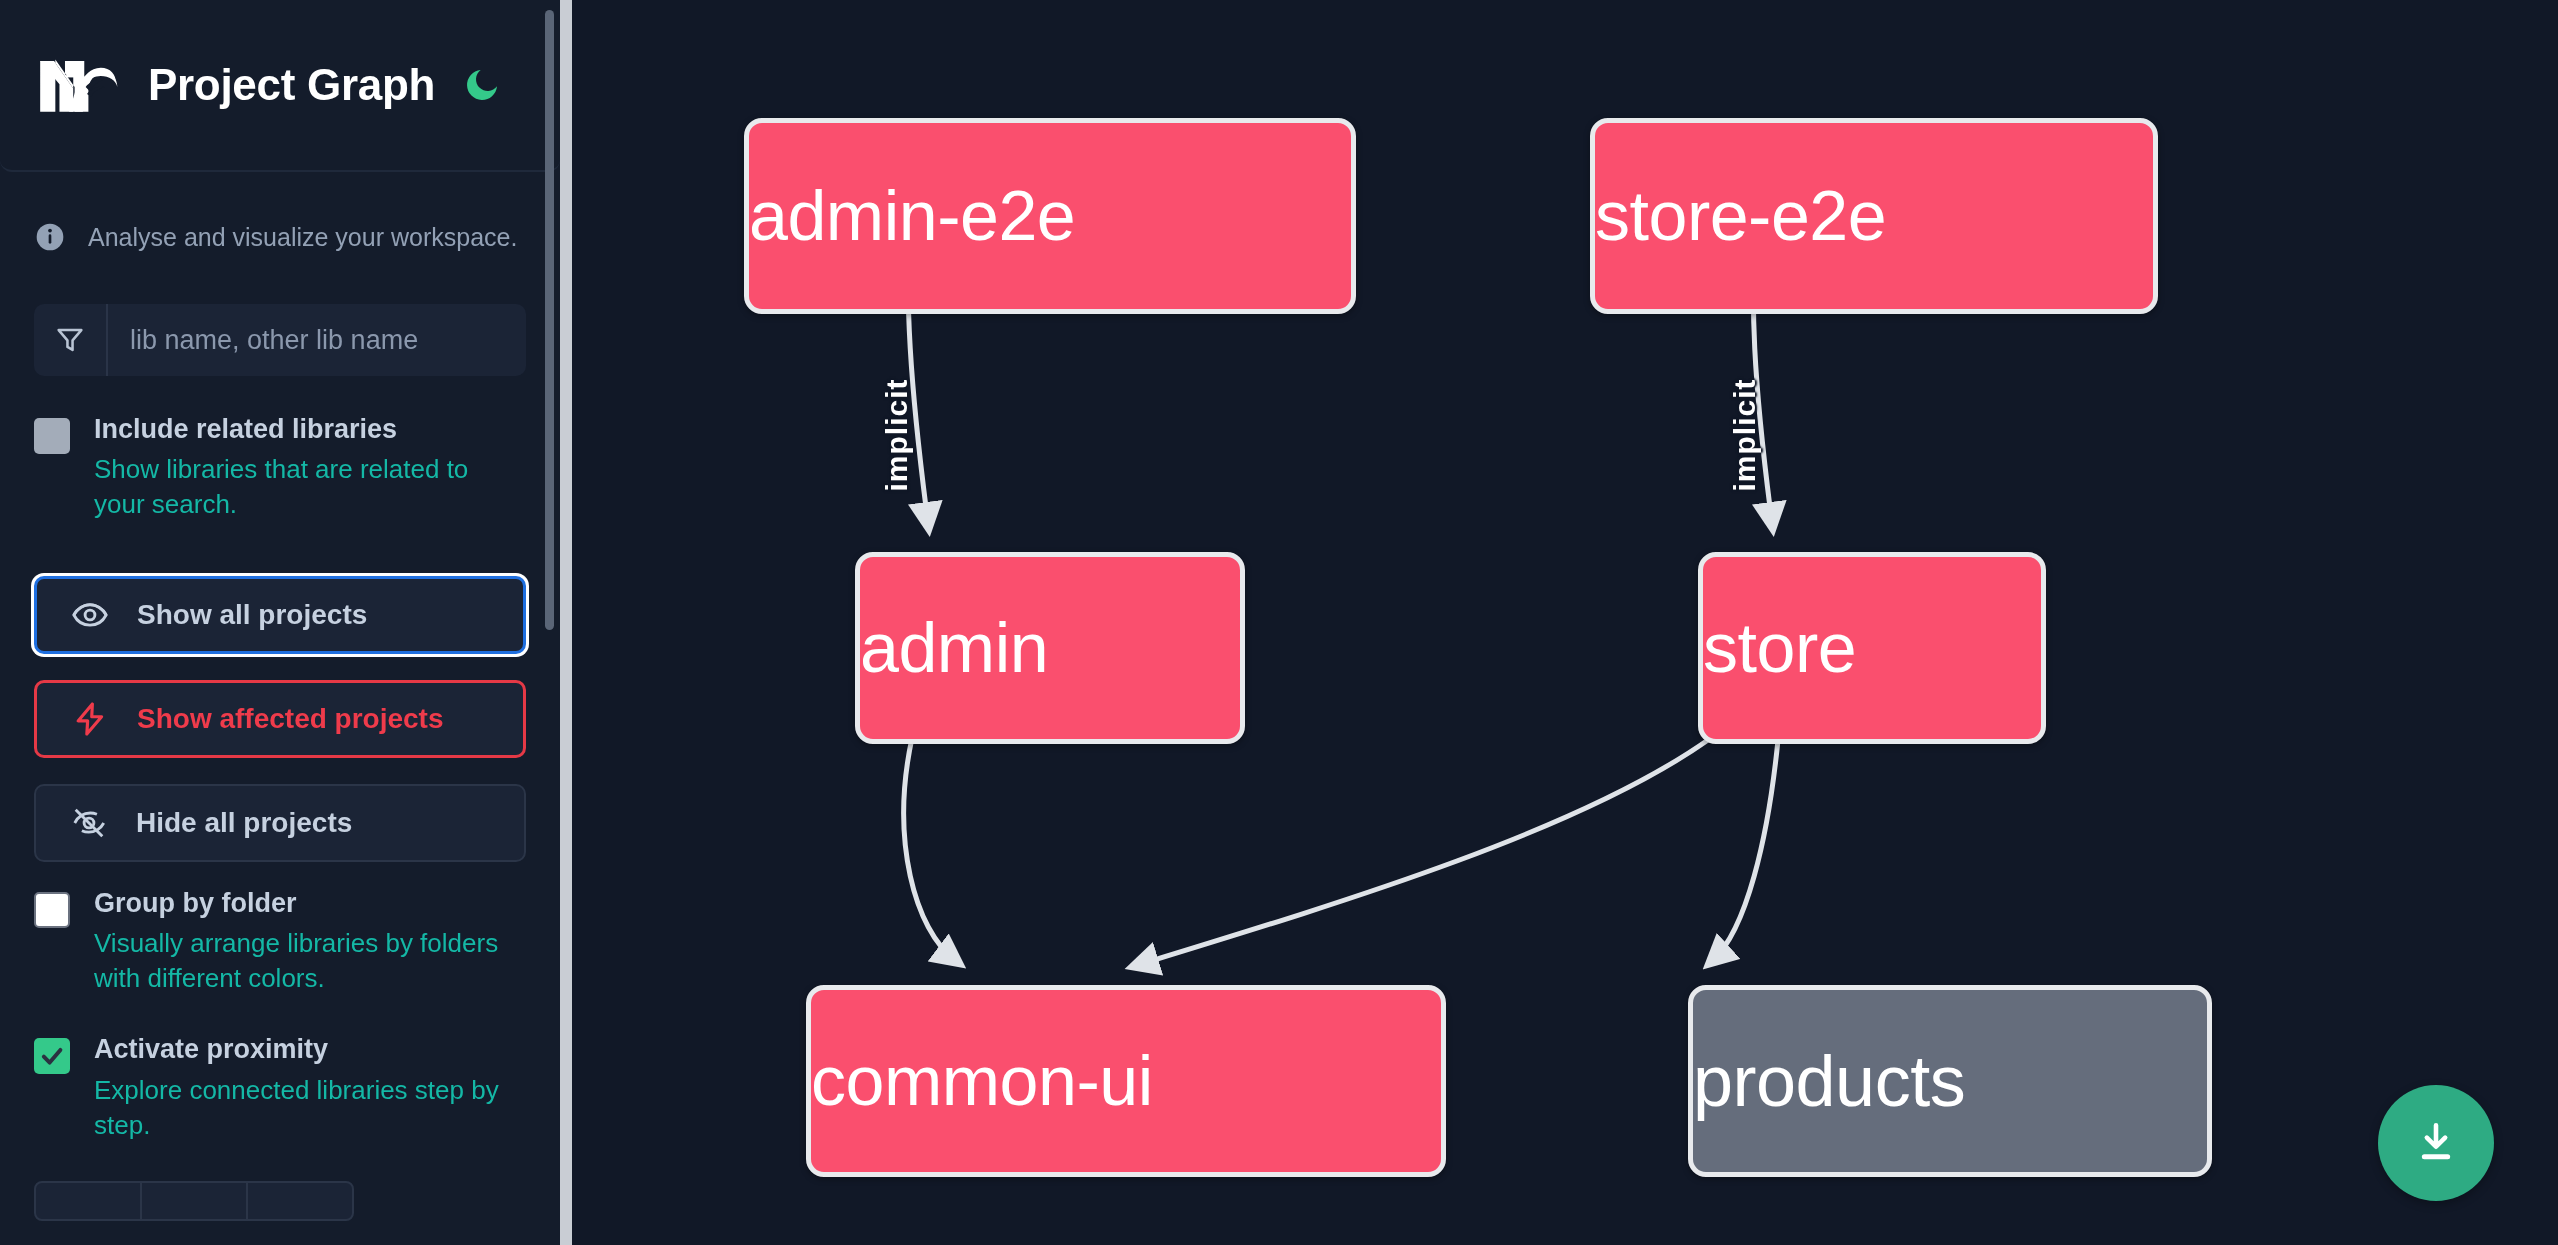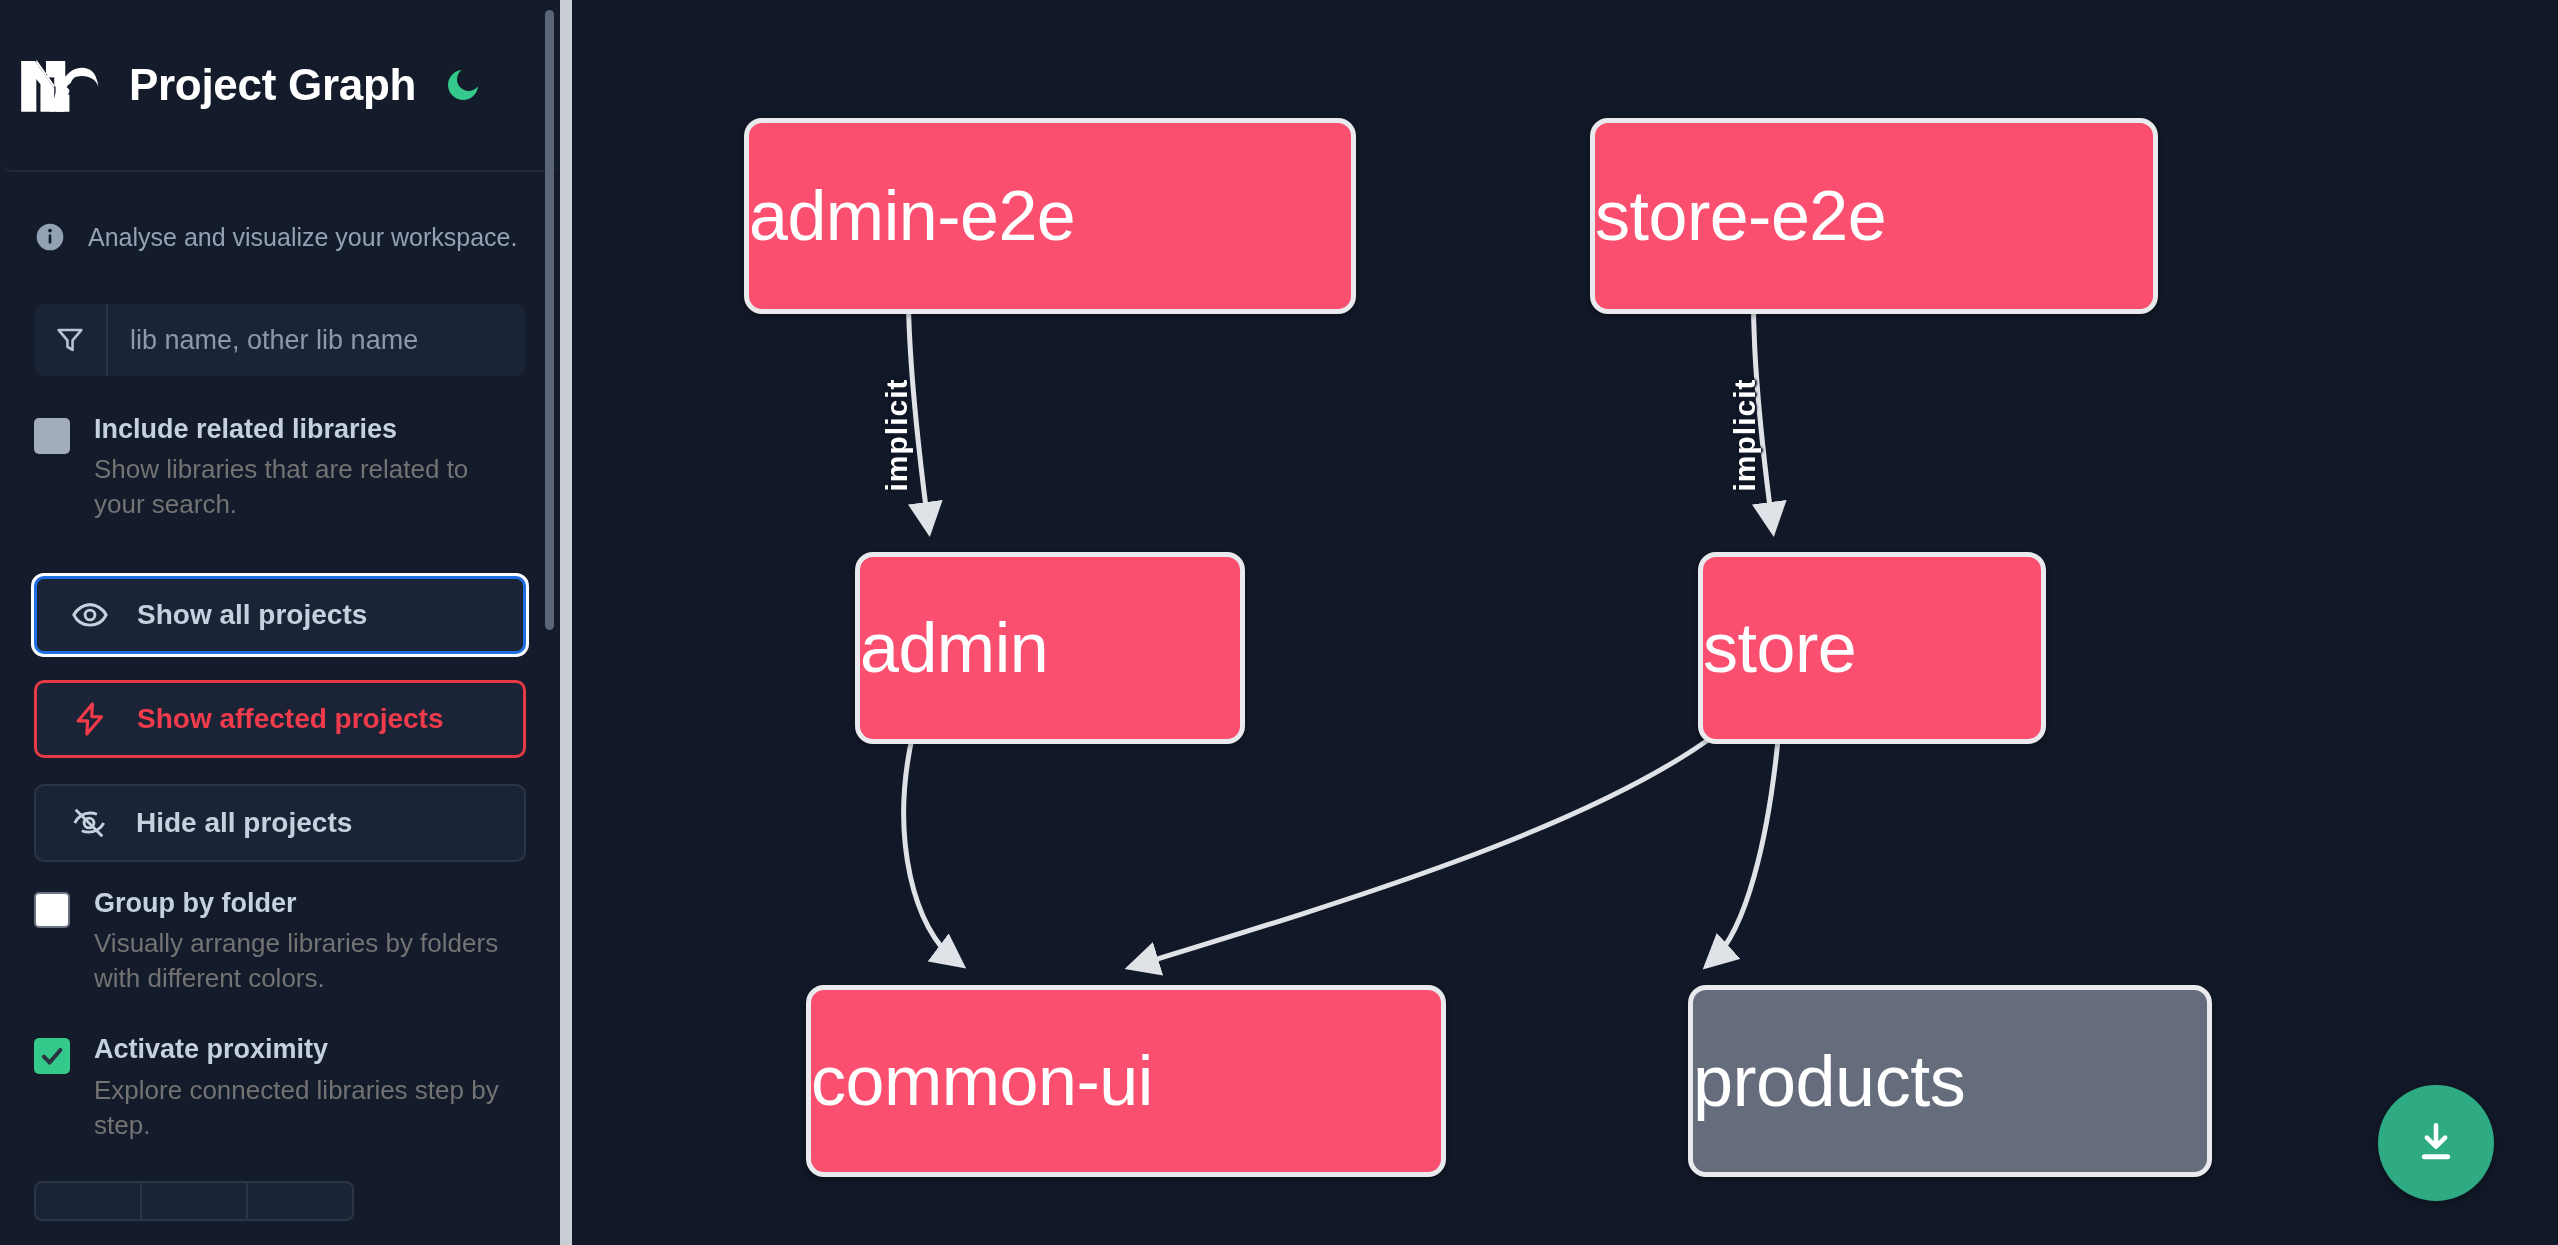--- a/index.html
+++ b/index.html
@@ -14,21 +14,21 @@
   
   .sidebar {
     width: 560px; height: 1245px;
     background: #141c2b;
     position: relative;
     flex: 0 0 560px;
   }
   .sb-header {
     height: 172px;
     display: flex; align-items: center;
-    padding: 0 15px;
+    padding: 0 34px;
     border-bottom: 2px solid #1f293b;
     border-radius: 12px;
   }
   .nx-logo { width: 84px; height: 62px; flex: 0 0 84px; }
   .app-title {
     color: #ffffff;
     font-size: 44px;
     font-weight: 700;
     margin-left: 30px;
     letter-spacing: -0.3px;
@@ -81,21 +81,21 @@
     display: flex; align-items: center; justify-content: center;
   }
   .cbox.grey { background: #a3acb9; }
   .cbox.white { background: #ffffff; border: 2px solid #6b7280; }
   .cbox.green { background: #34c98a; }
   .check-txt { margin-left: 24px; }
   .check-label {
     color: #c6d1e0; font-size: 27px; font-weight: 700; line-height: 1.15;
   }
   .check-desc {
-    color: #737373; font-size: 26px; line-height: 1.35; margin-top: 7px;
+    color: #14b8a6; font-size: 26px; line-height: 1.35; margin-top: 7px;
     max-width: 440px;
   }
 
   .btn-stack { margin-top: 54px; }
   .btn {
     height: 78px; width: 100%;
     display: flex; align-items: center;
     border-radius: 10px;
     background: #1b2436;
     margin-bottom: 26px;

